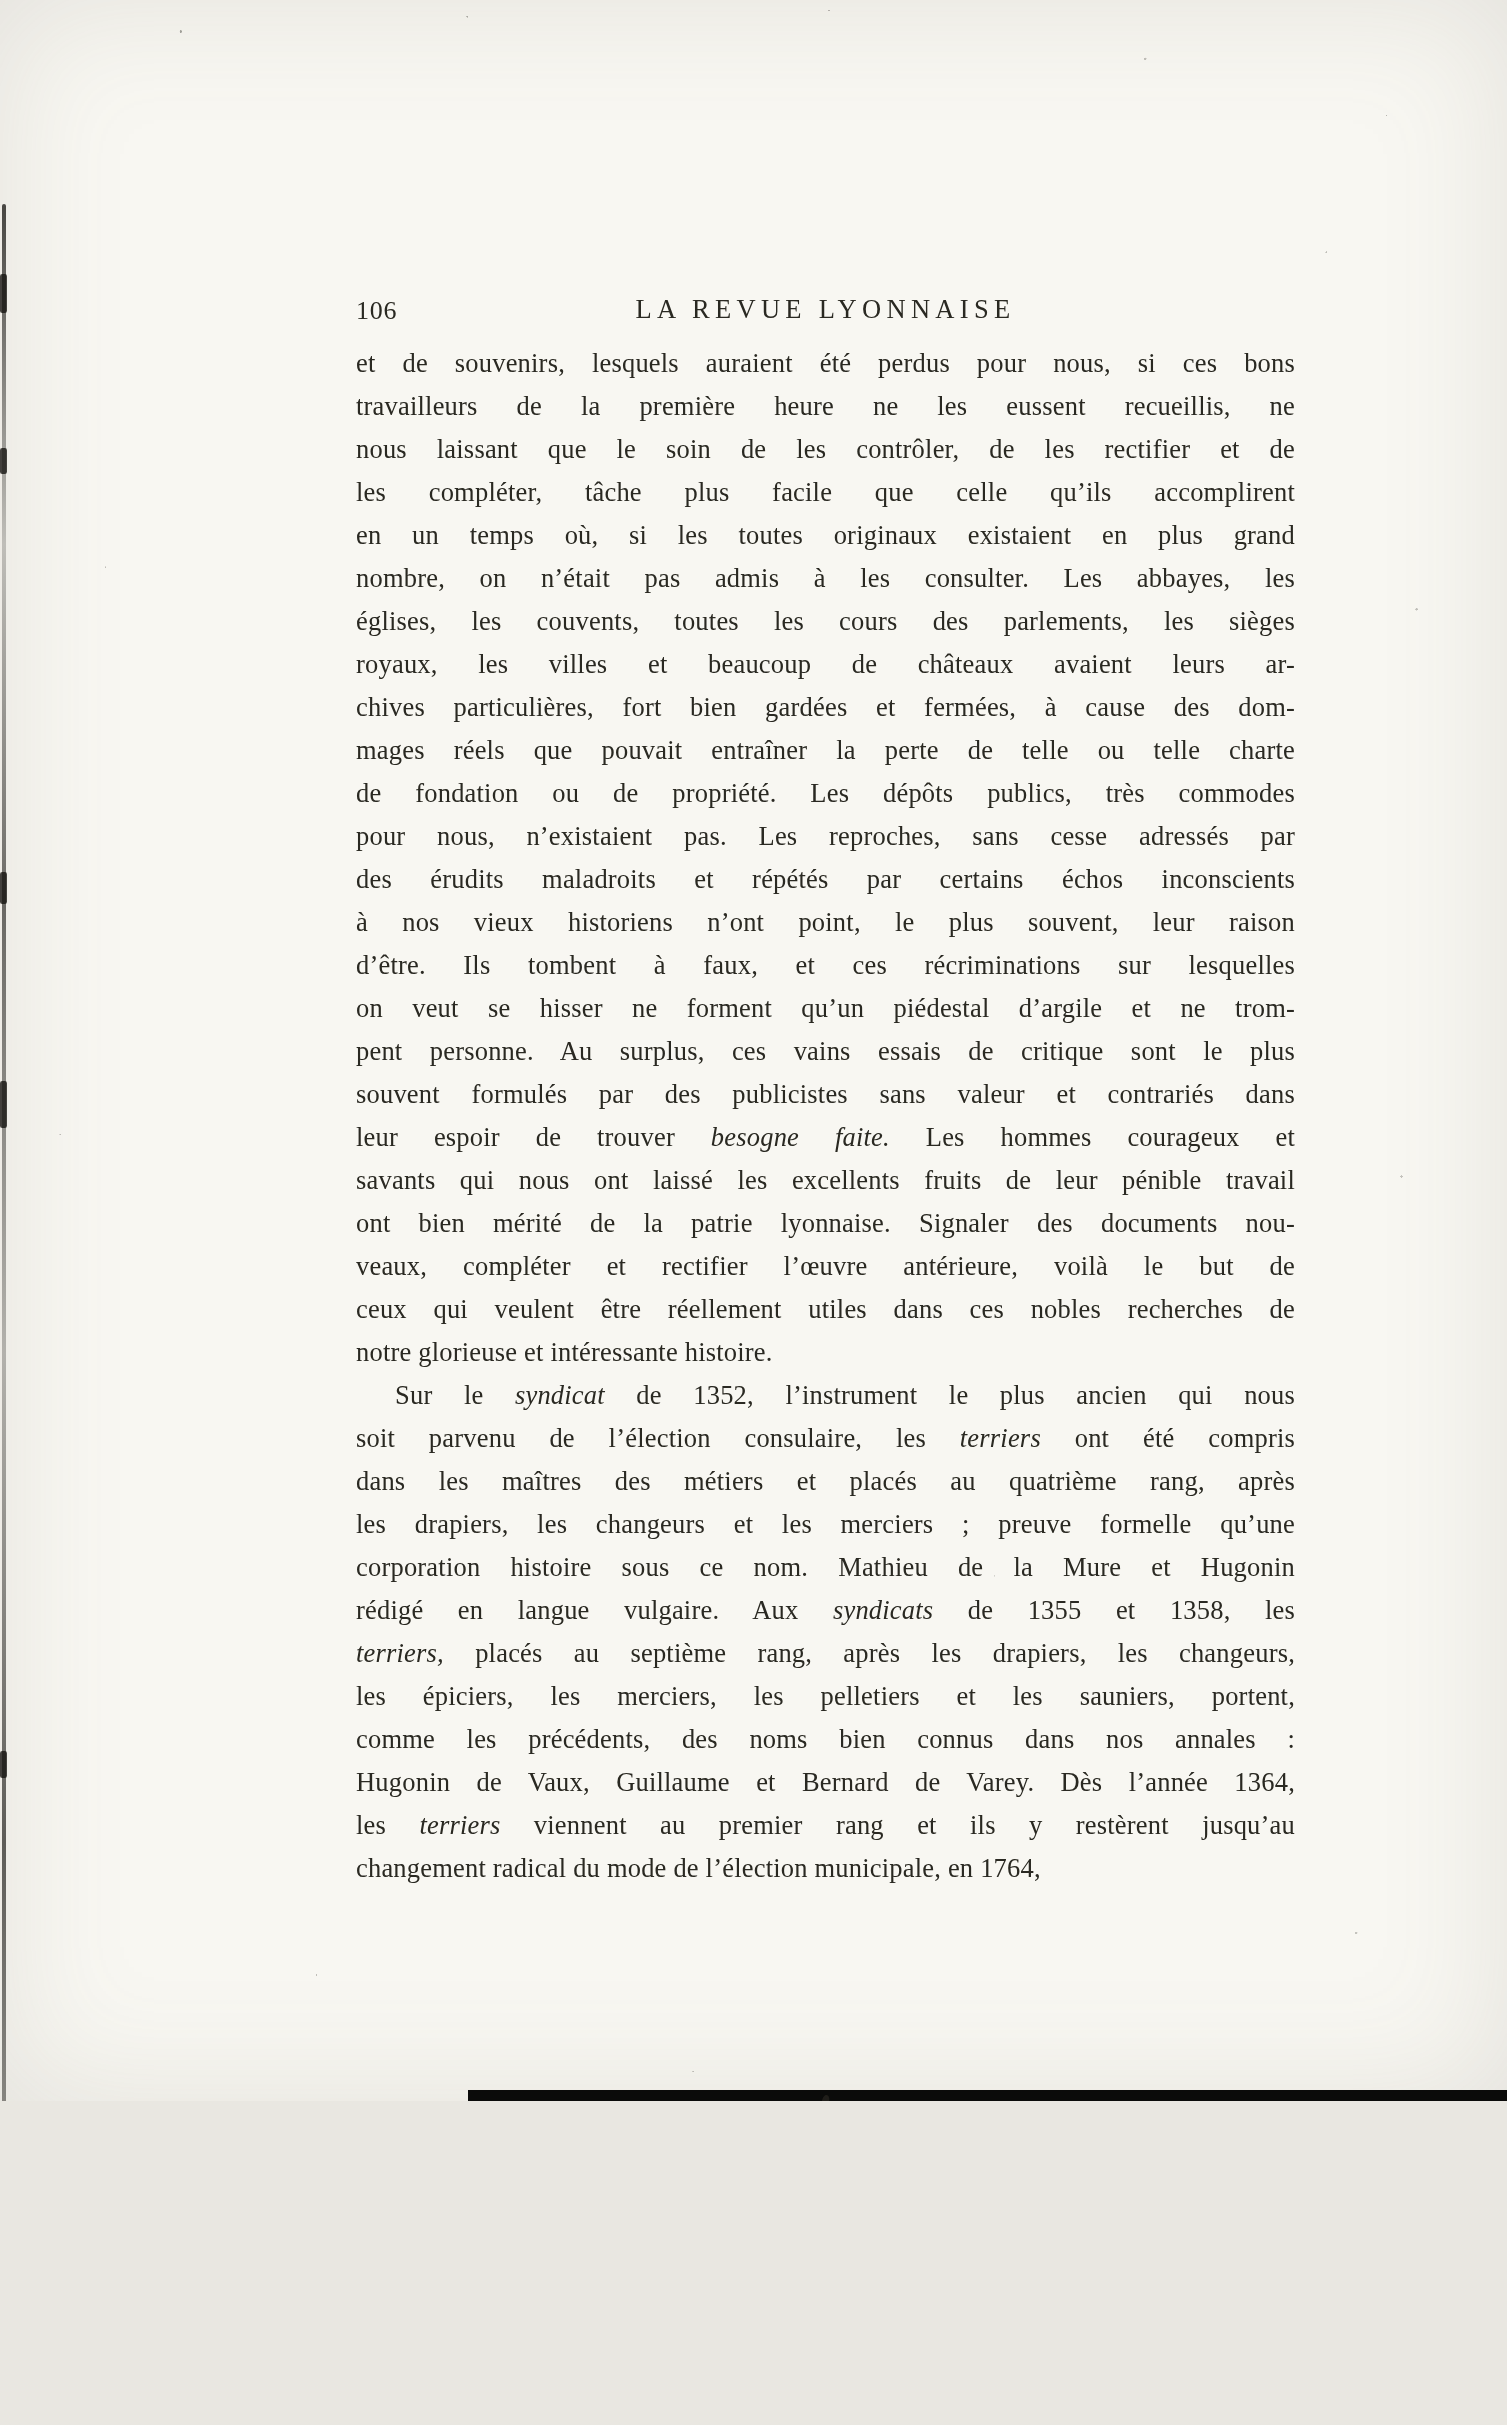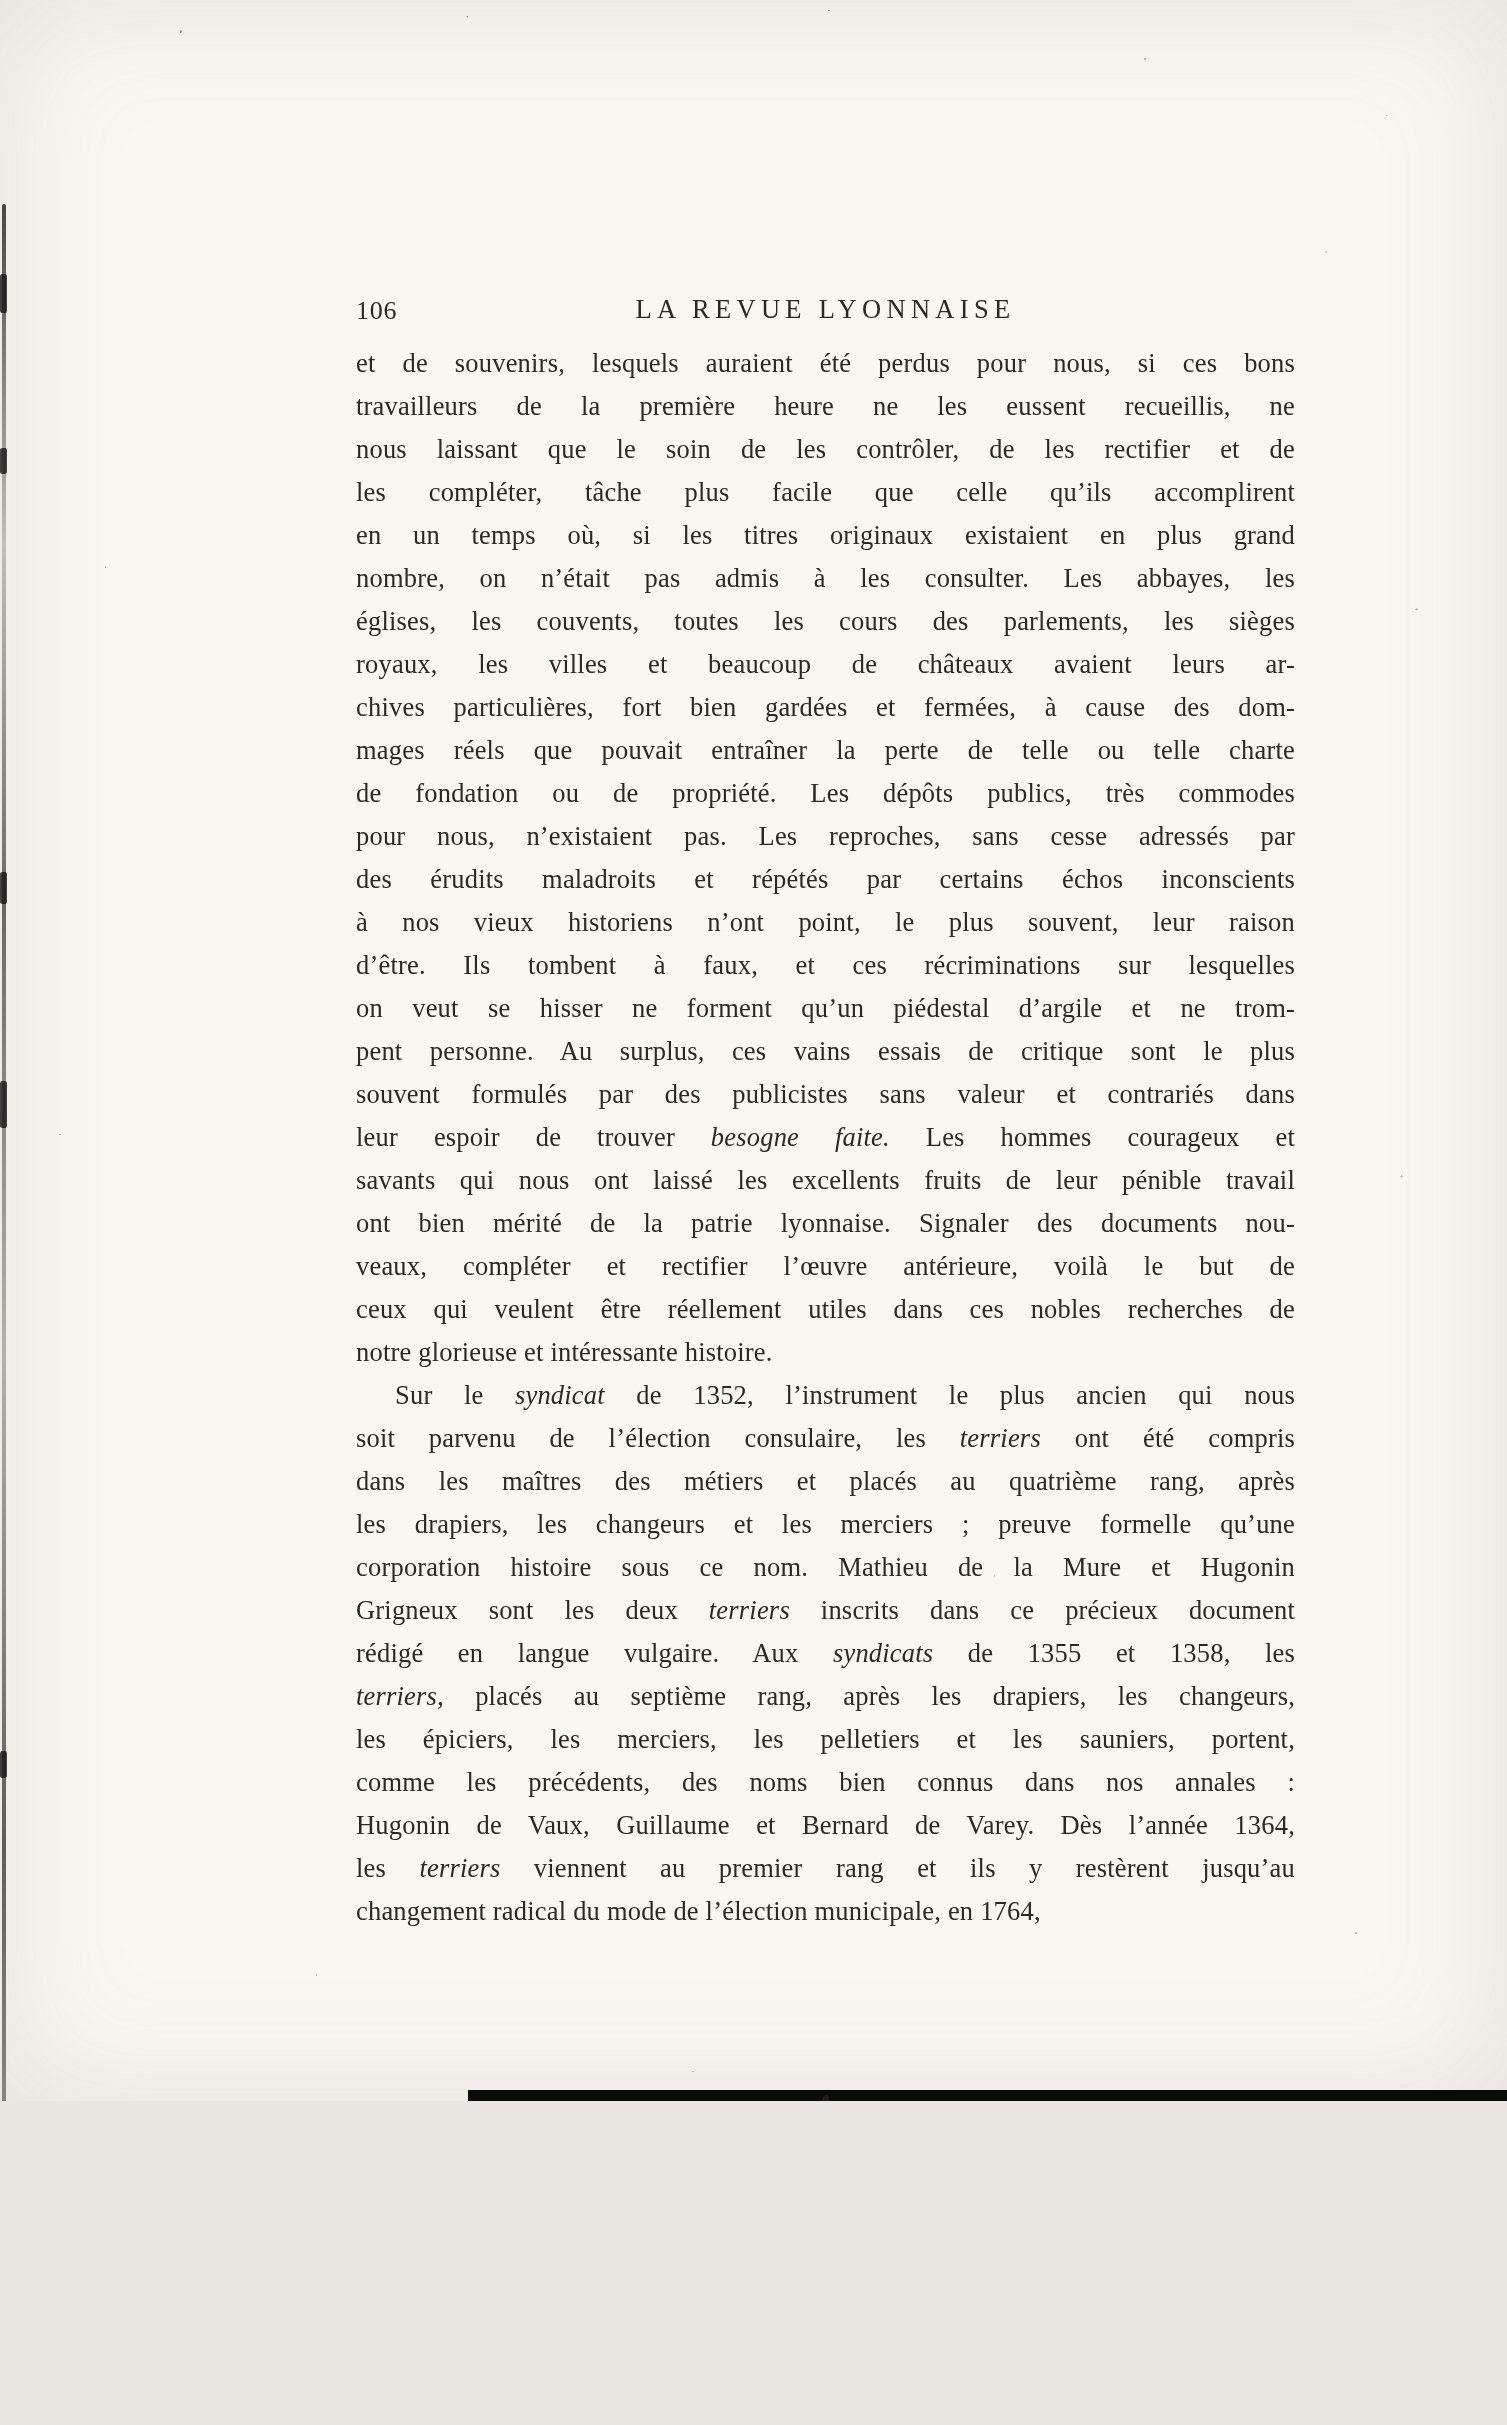--- a/index.html
+++ b/index.html
@@ -113,21 +113,21 @@
   <header class="page-header">
     <span class="page-number">106</span>
     <span class="journal-title">LA REVUE LYONNAISE</span>
   </header>
 
   <main class="text-block">
       <div class="text-line"><span>et de souvenirs, lesquels auraient été perdus pour nous, si ces bons</span></div>
       <div class="text-line"><span>travailleurs de la première heure ne les eussent recueillis, ne</span></div>
       <div class="text-line"><span>nous laissant que le soin de les contrôler, de les rectifier et de</span></div>
       <div class="text-line"><span>les compléter, tâche plus facile que celle qu’ils accomplirent</span></div>
-      <div class="text-line"><span>en un temps où, si les titres originaux existaient en plus grand</span></div>
+      <div class="text-line"><span>en un temps où, si les toutes originaux existaient en plus grand</span></div>
       <div class="text-line"><span>nombre, on n’était pas admis à les consulter. Les abbayes, les</span></div>
       <div class="text-line"><span>églises, les couvents, toutes les cours des parlements, les sièges</span></div>
       <div class="text-line"><span>royaux, les villes et beaucoup de châteaux avaient leurs ar-</span></div>
       <div class="text-line"><span>chives particulières, fort bien gardées et fermées, à cause des dom-</span></div>
       <div class="text-line"><span>mages réels que pouvait entraîner la perte de telle ou telle charte</span></div>
       <div class="text-line"><span>de fondation ou de propriété. Les dépôts publics, très commodes</span></div>
       <div class="text-line"><span>pour nous, n’existaient pas. Les reproches, sans cesse adressés par</span></div>
       <div class="text-line"><span>des érudits maladroits et répétés par certains échos inconscients</span></div>
       <div class="text-line"><span>à nos vieux historiens n’ont point, le plus souvent, leur raison</span></div>
       <div class="text-line"><span>d’être. Ils tombent à faux, et ces récriminations sur lesquelles</span></div>
@@ -138,21 +138,20 @@
       <div class="text-line"><span>savants qui nous ont laissé les excellents fruits de leur pénible travail</span></div>
       <div class="text-line"><span>ont bien mérité de la patrie lyonnaise. Signaler des documents nou-</span></div>
       <div class="text-line"><span>veaux, compléter et rectifier l’œuvre antérieure, voilà le but de</span></div>
       <div class="text-line"><span>ceux qui veulent être réellement utiles dans ces nobles recherches de</span></div>
       <div class="text-line para-end"><span>notre glorieuse et intéressante histoire.</span></div>
       <div class="text-line para-indent"><span>Sur le </span><span class="italic">syndicat</span><span> de 1352, l’instrument le plus ancien qui nous</span></div>
       <div class="text-line"><span>soit parvenu de l’élection consulaire, les </span><span class="italic">terriers</span><span> ont été compris</span></div>
       <div class="text-line"><span>dans les maîtres des métiers et placés au quatrième rang, après</span></div>
       <div class="text-line"><span>les drapiers, les changeurs et les merciers ; preuve formelle qu’une</span></div>
       <div class="text-line"><span>corporation histoire sous ce nom. Mathieu de la Mure et Hugonin</span></div>
-      <div class="text-line"><span>Grigneux sont les deux </span><span class="italic">terriers</span><span> inscrits dans ce précieux document</span></div>
       <div class="text-line"><span>rédigé en langue vulgaire. Aux </span><span class="italic">syndicats</span><span> de 1355 et 1358, les</span></div>
       <div class="text-line"><span class="italic">terriers,</span><span> placés au septième rang, après les drapiers, les changeurs,</span></div>
       <div class="text-line"><span>les épiciers, les merciers, les pelletiers et les sauniers, portent,</span></div>
       <div class="text-line"><span>comme les précédents, des noms bien connus dans nos annales :</span></div>
       <div class="text-line"><span>Hugonin de Vaux, Guillaume et Bernard de Varey. Dès l’année 1364,</span></div>
       <div class="text-line"><span>les </span><span class="italic">terriers</span><span> viennent au premier rang et ils y restèrent jusqu’au</span></div>
       <div class="text-line para-end"><span>changement radical du mode de l’élection municipale, en 1764,</span></div>
     </main>
 
 </div>

